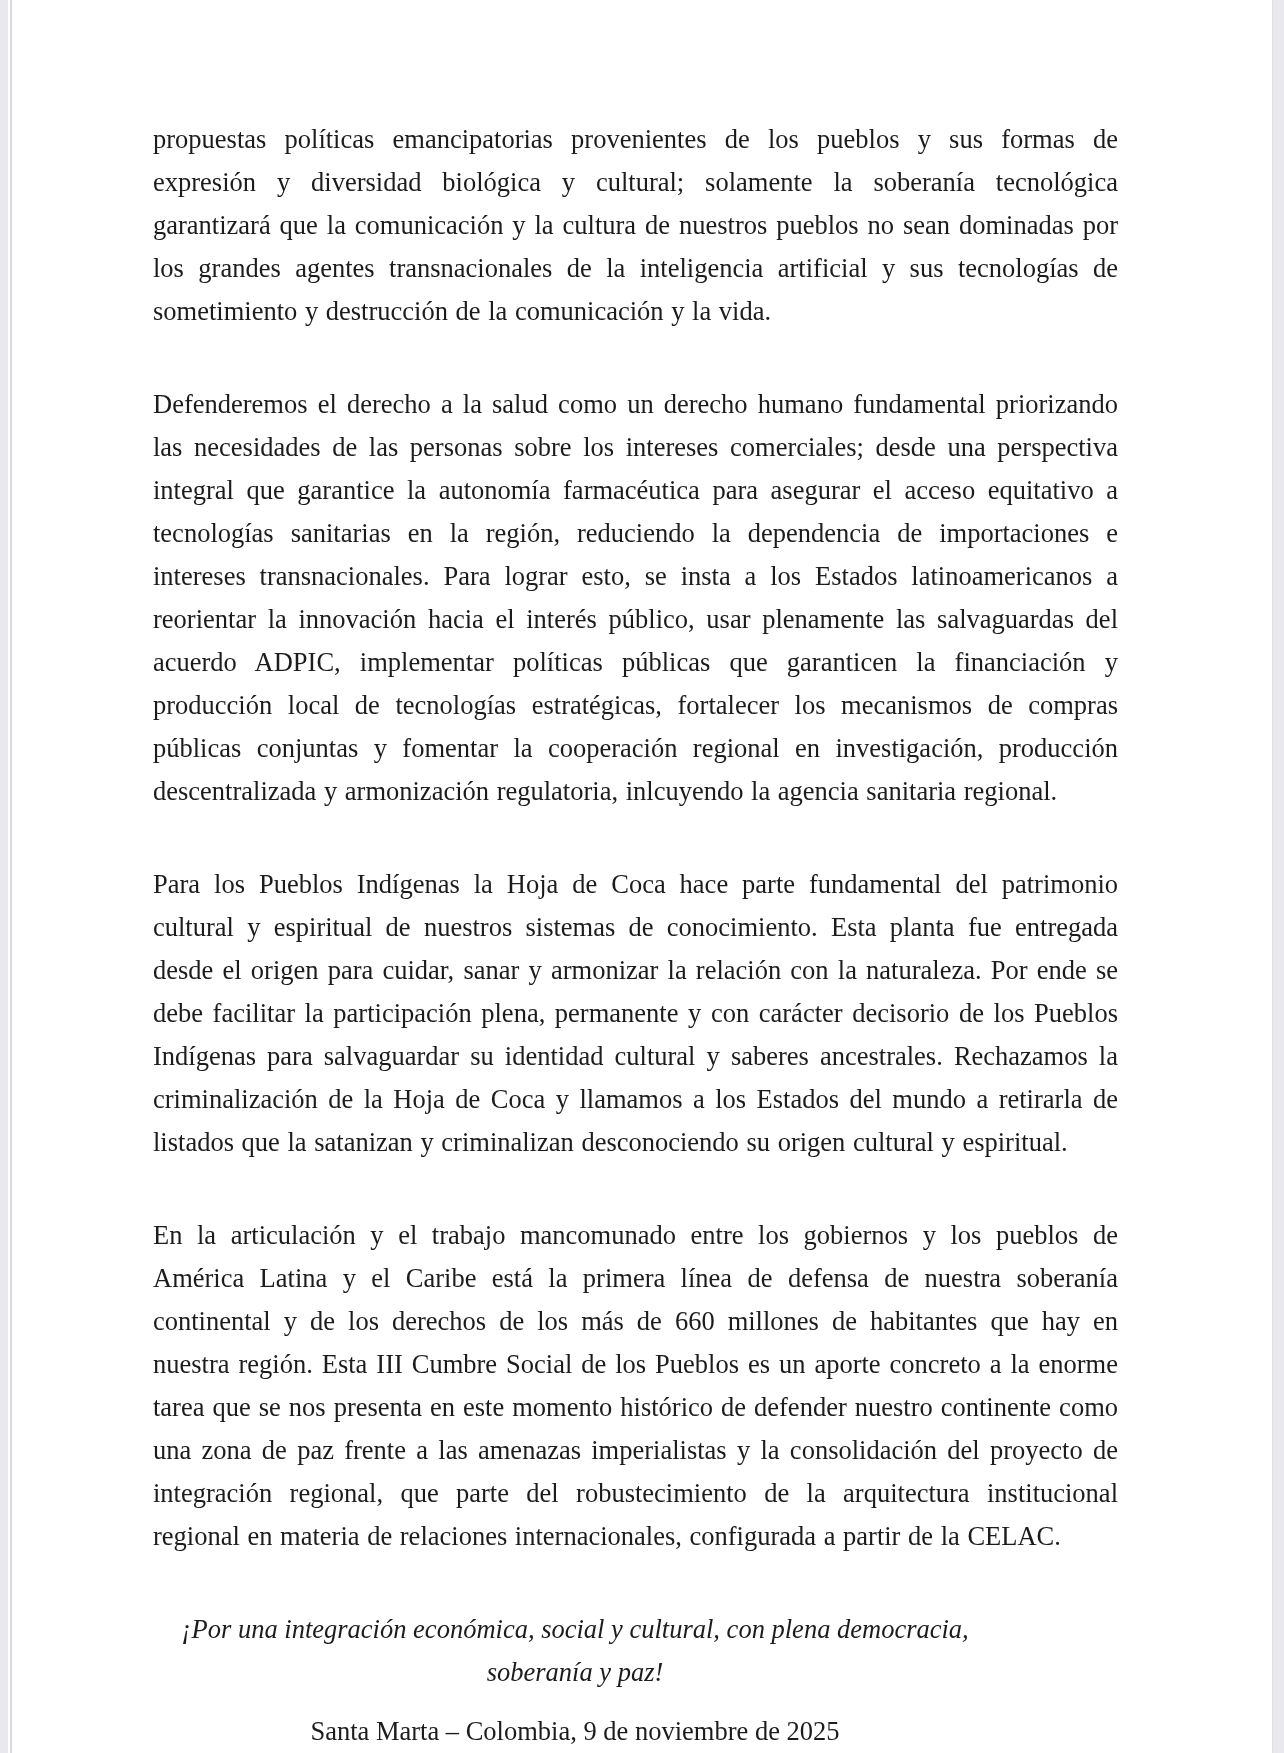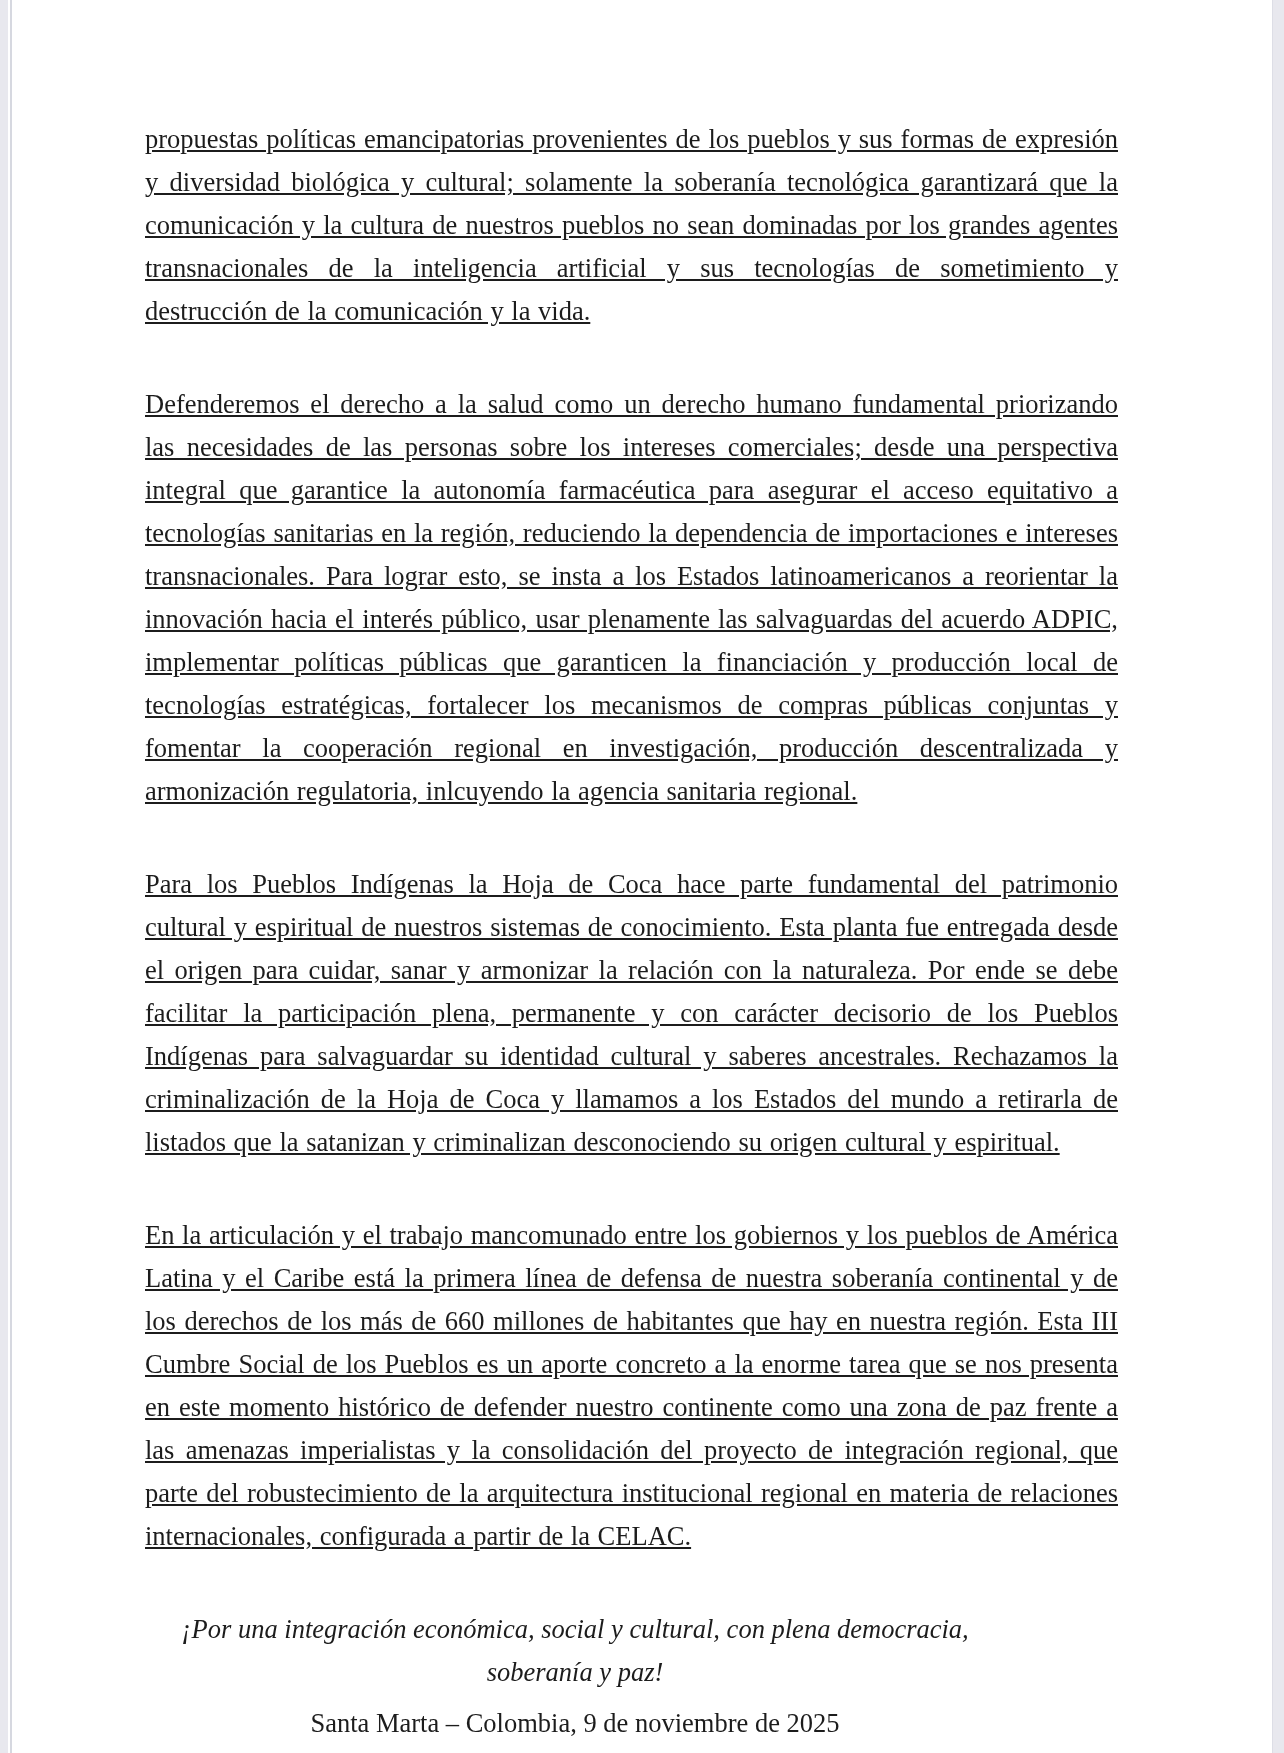--- a/index.html
+++ b/index.html
@@ -44,35 +44,34 @@
   }
 
   .page-content {
     position: absolute;
     left: 145px;
     top: 118px;
     width: 973px;
   }
 
   p.body-par {
-    margin: 0 0 50px 0;
+    margin: 0 0 50px 8px;
     font-size: 26.5px;
     line-height: 43px;
     text-align: justify;
     text-justify: inter-word;
     word-spacing: 1px;
-    text-decoration: underline;
   }
 
   .closing-block {
     width: 860px;
     text-align: center;
   }
   .closing-block p {
-    margin: 8px;
+    margin: 16px;
     font-size: 26.5px;
     line-height: 43px;
   }
   .closing-slogan {
     font-style: italic;
   }
 </style>
 </head>
 <body>
 

